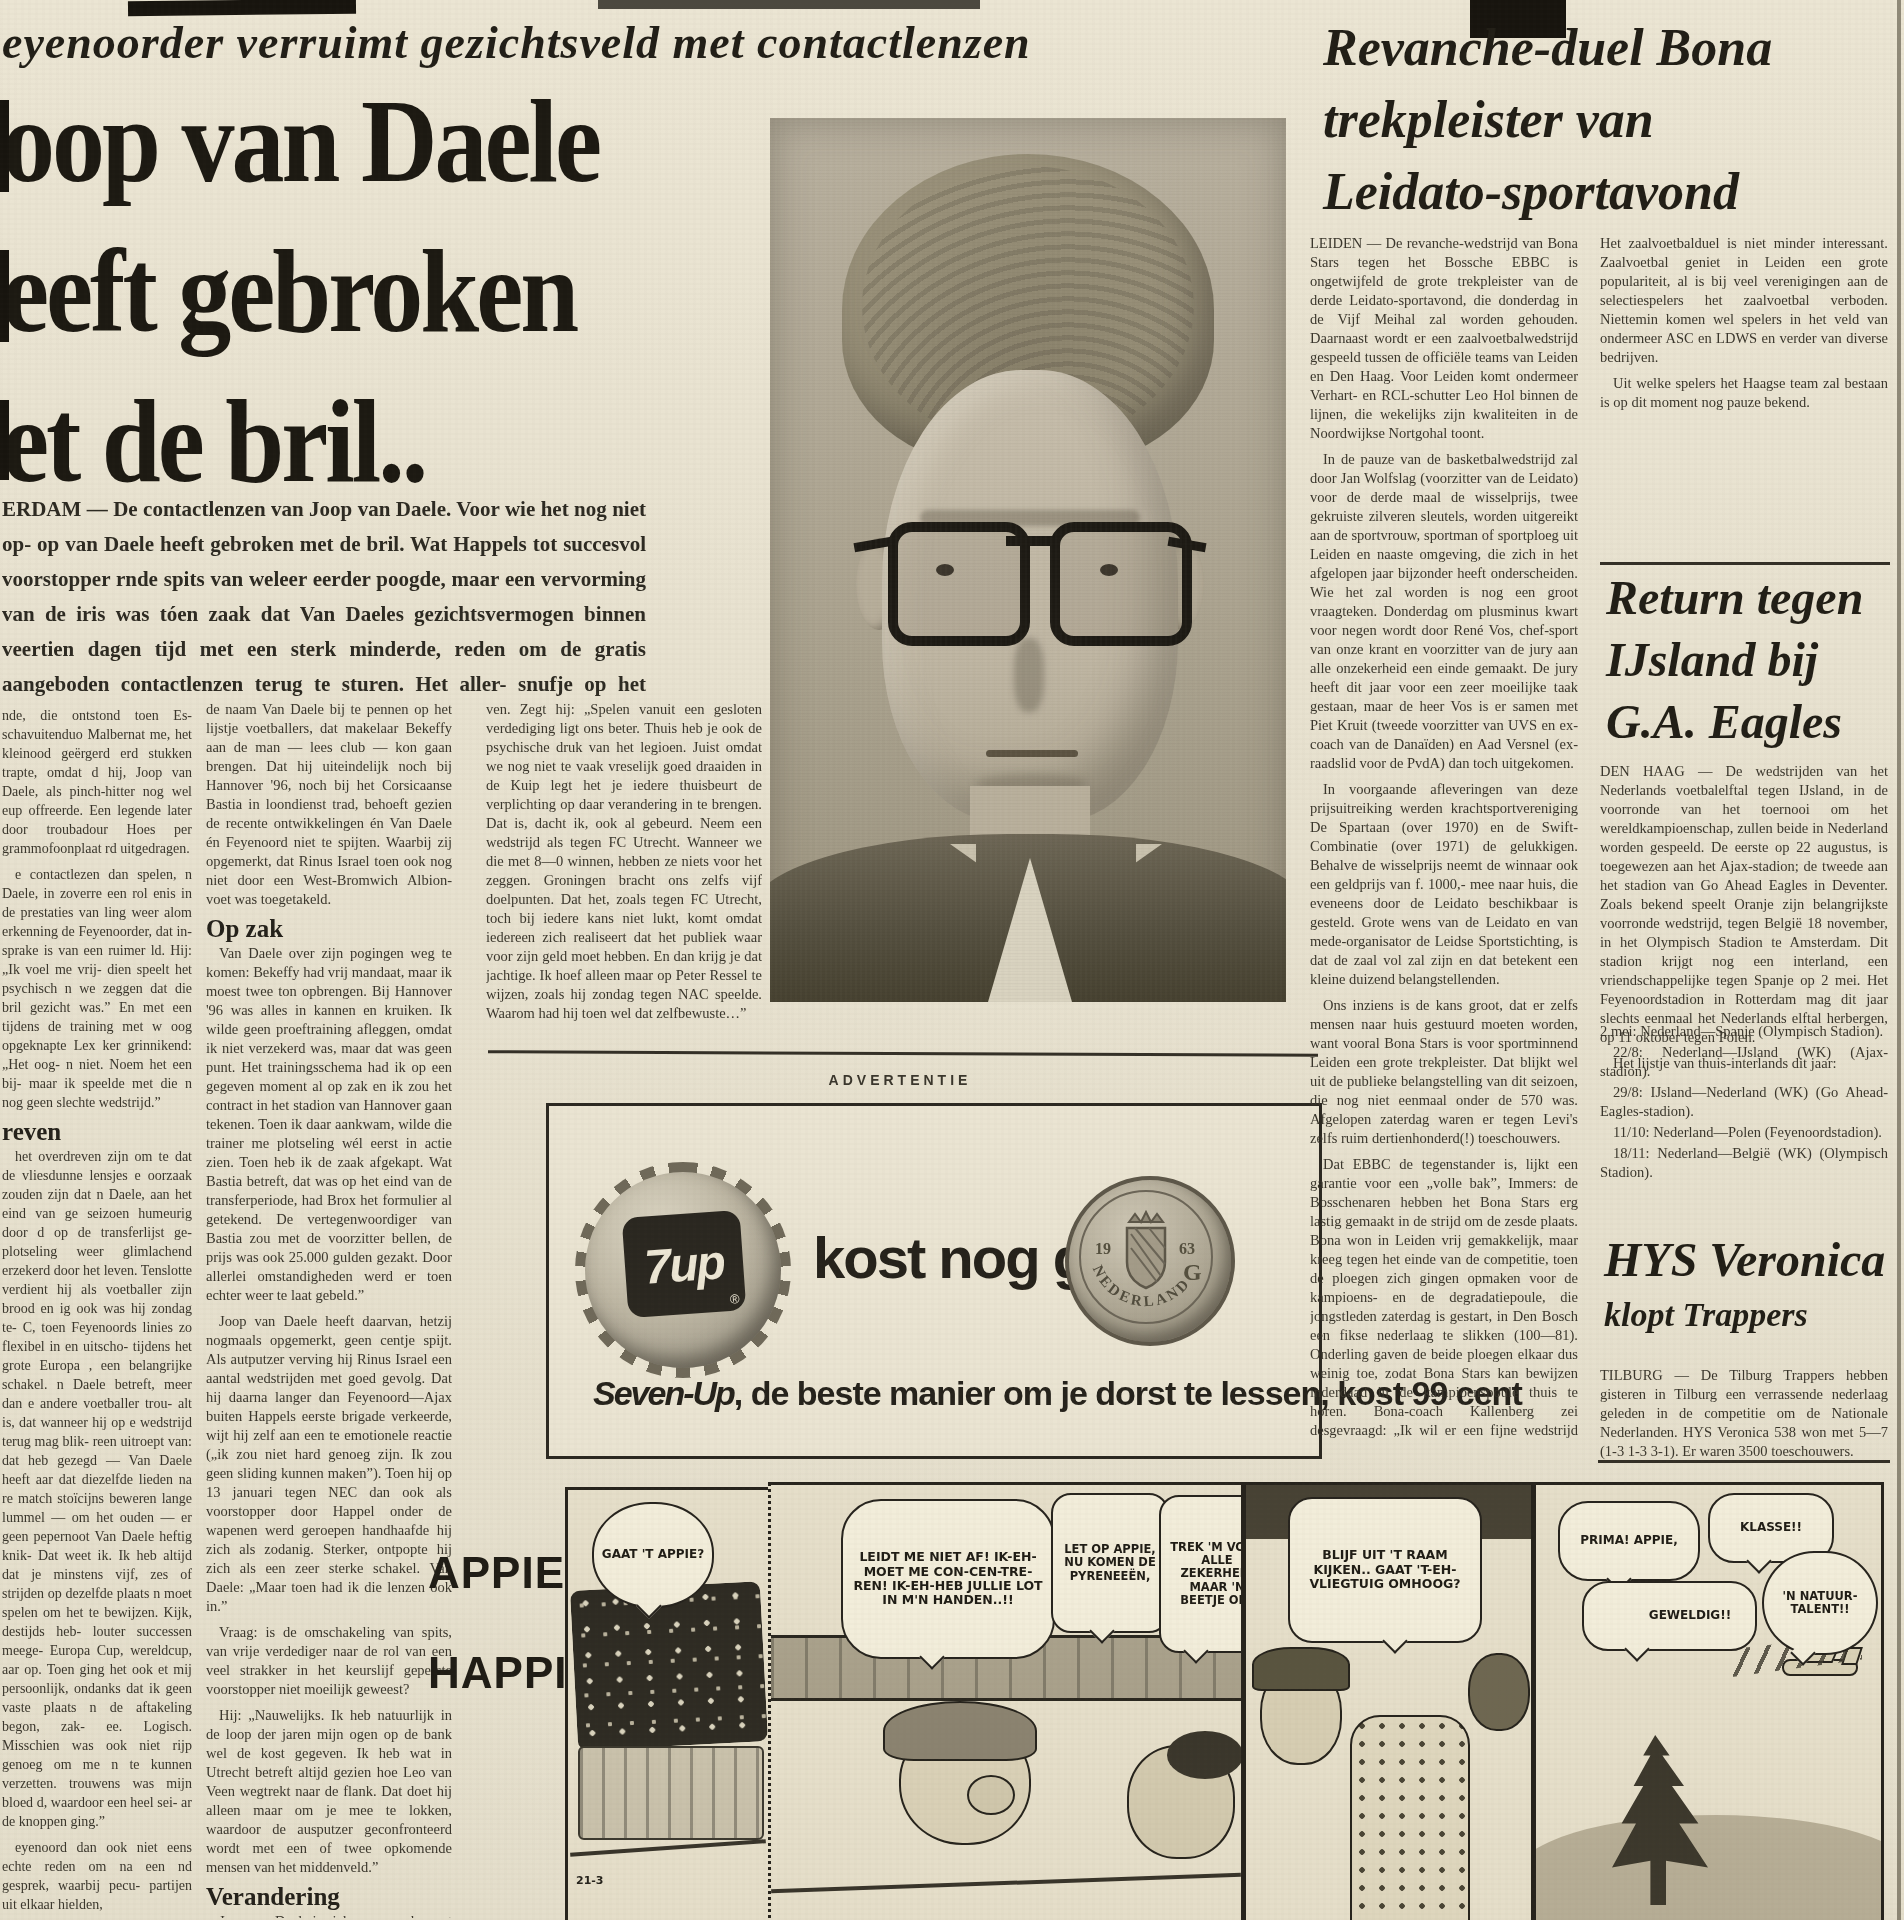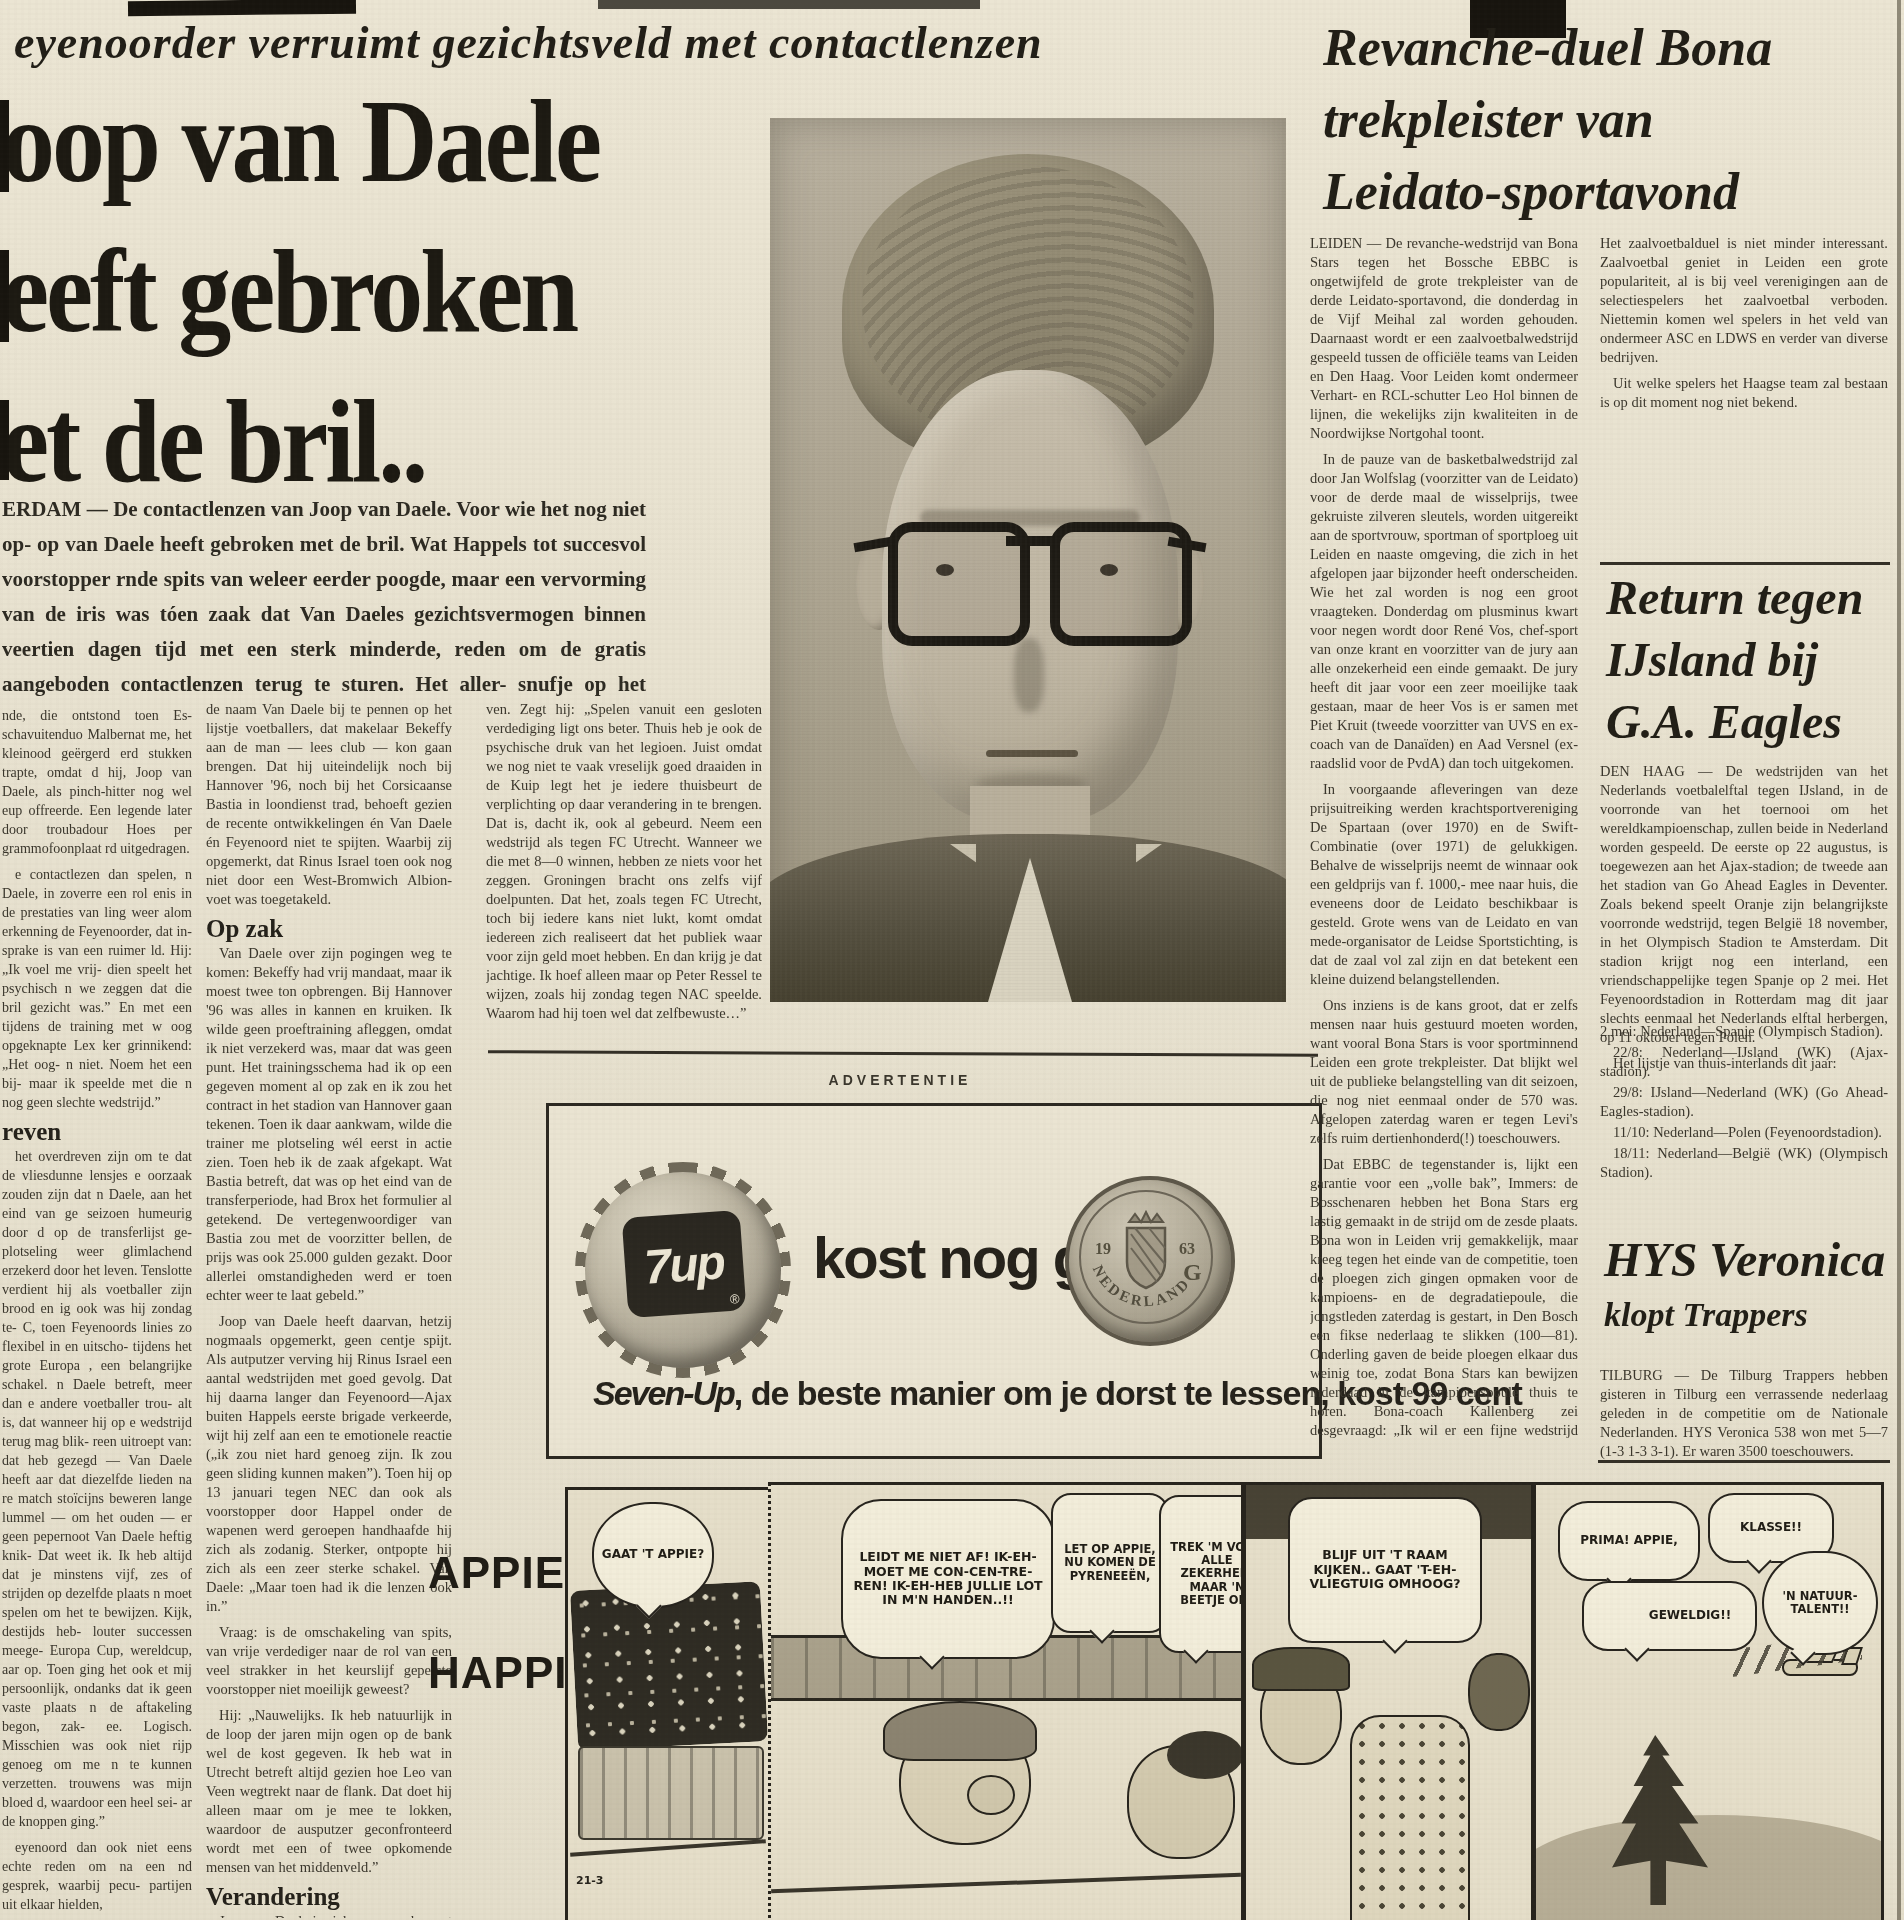--- a/index.html
+++ b/index.html
@@ -39,21 +39,21 @@
 </head>
 <body>
 
 <div class="page">
 
   <div class="abs smudge" style="left:128px;top:0;width:228px;height:15px;transform:rotate(-.6deg);"></div>
   <div class="abs smudge" style="left:598px;top:0;width:382px;height:9px;opacity:.75;"></div>
   <div class="abs smudge" style="left:1470px;top:0;width:96px;height:38px;"></div>
   <div class="abs" style="left:1897px;top:0;width:4px;height:1920px;background:#45402f;opacity:.55;"></div>
 
-  <div class="abs kicker" data-bind="kicker" style="left:14px;top:16px;">eyenoorder verruimt gezichtsveld met contactlenzen</div>
+  <div class="abs kicker" data-bind="kicker" style="left:2px;top:16px;">eyenoorder verruimt gezichtsveld met contactlenzen</div>
 
   <div class="abs mainhead" data-bind="main_headline.line1" style="left:2px;top:82px;">oop van Daele</div>
   <div class="abs mainhead" data-bind="main_headline.line2" style="left:2px;top:232px;">eeft gebroken</div>
   <div class="abs mainhead" data-bind="main_headline.line3" style="left:2px;top:382px;">et de bril..</div>
   <div class="abs smudge" style="left:0;top:100px;width:9px;height:92px;"></div>
   <div class="abs smudge" style="left:0;top:250px;width:9px;height:92px;"></div>
   <div class="abs smudge" style="left:0;top:400px;width:9px;height:80px;"></div>
 
   <div class="abs intro" data-bind="intro" style="left:2px;top:492px;width:644px;height:206px;overflow:hidden;">ERDAM — De contactlenzen van Joop van Daele. Voor wie het nog niet op- op van Daele heeft gebroken met de bril. Wat Happels tot succesvol voorstopper rnde spits van weleer eerder poogde, maar een vervorming van de iris was tóen zaak dat Van Daeles gezichtsvermogen binnen veertien dagen tijd met een sterk minderde, reden om de gratis aangeboden contactlenzen terug te sturen. Het aller- snufje op het gebied van contactlenzen evenwel, is er de oorzaak van dat de le- „het brilletje van Van Daele” als een afgerond verhaal dient te worden be- d.</div>
 
@@ -163,21 +163,21 @@
 
   <div class="abs bodycol" data-bind-paras="revanche.col_left" style="left:1310px;top:234px;width:268px;height:1210px;">
       <p>LEIDEN — De revanche-wedstrijd van Bona Stars tegen het Bossche EBBC is ongetwijfeld de grote trekpleister van de derde Leidato-sportavond, die donderdag in de Vijf Meihal zal worden gehouden. Daarnaast wordt er een zaalvoetbalwedstrijd gespeeld tussen de officiële teams van Leiden en Den Haag. Voor Leiden komt ondermeer Verhart- en RCL-schutter Leo Hol binnen de lijnen, die wekelijks zijn kwaliteiten in de Noordwijkse Nortgohal toont.</p>
       <p>In de pauze van de basketbalwedstrijd zal door Jan Wolfslag (voorzitter van de Leidato) voor de derde maal de wisselprijs, twee gekruiste zilveren sleutels, worden uitgereikt aan de sportvrouw, sportman of sportploeg uit Leiden en naaste omgeving, die zich in het afgelopen jaar bijzonder heeft onderscheiden. Wie het zal worden is nog een groot vraagteken. Donderdag om plusminus kwart voor negen wordt door René Vos, chef-sport van onze krant en voorzitter van de jury aan alle onzekerheid een einde gemaakt. De jury heeft dit jaar voor een zeer moeilijke taak gestaan, maar de heer Vos is er samen met Piet Kruit (tweede voorzitter van UVS en ex-coach van de Danaïden) en Aad Versnel (ex-raadslid voor de PvdA) dan toch uitgekomen.</p>
       <p>In voorgaande afleveringen van deze prijsuitreiking werden krachtsportvereniging De Spartaan (over 1970) en de Swift-Combinatie (over 1971) de gelukkigen. Behalve de wisselprijs neemt de winnaar ook een geldprijs van f. 1000,- mee naar huis, die eveneens door de Leidato beschikbaar is gesteld. Grote wens van de Leidato en van mede-organisator de Leidse Sportstichting, is dat de zaal vol zal zijn en dat betekent een kleine duizend belangstellenden.</p>
       <p>Ons inziens is de kans groot, dat er zelfs mensen naar huis gestuurd moeten worden, want vooral Bona Stars is voor sportminnend Leiden een grote trekpleister. Dat blijkt wel uit de publieke belangstelling van dit seizoen, die nog niet eenmaal onder de 570 was. Afgelopen zaterdag waren er tegen Levi's zelfs ruim dertienhonderd(!) toeschouwers.</p>
       <p>Dat EBBC de tegenstander is, lijkt een garantie voor een „volle bak”, Immers: de Bosschenaren hebben het Bona Stars erg lastig gemaakt in de strijd om de zesde plaats. Bona won in Leiden vrij gemakkelijk, maar kreeg tegen het einde van de competitie, toen de ploegen zich gingen opmaken voor de kampioens- en de degradatiepoule, die jongstleden zaterdag is gestart, in Den Bosch een fikse nederlaag te slikken (100—81). Onderling gaven de beide ploegen elkaar dus weinig toe, zodat Bona Stars kan bewijzen inderdaad in de kampioenspoule thuis te horen. Bona-coach Kallenberg zei desgevraagd: „Ik wil er een fijne wedstrijd van maken, maar wil wel winnen…”</p>
     </div>
   <div class="abs bodycol" data-bind-paras="revanche.col_right" style="left:1600px;top:234px;width:288px;height:324px;">
       <p>Het zaalvoetbalduel is niet minder interessant. Zaalvoetbal geniet in Leiden een grote populariteit, al is bij veel verenigingen aan de selectiespelers het zaalvoetbal verboden. Niettemin komen wel spelers in het veld van ondermeer ASC en LDWS en verder van diverse bedrijven.</p>
-      <p>Uit welke spelers het Haagse team zal bestaan is op dit moment nog niet bekend.</p>
+      <p>Uit welke spelers het Haagse team zal bestaan is op dit moment nog pauze bekend.</p>
     </div>
 
   <div class="abs rule" style="left:1600px;top:562px;width:290px;height:3px;"></div>
 
   <div class="abs itromanhead" data-bind="return_article.heading_line1" style="left:1606px;top:574px;font-size:48px;">Return tegen</div>
   <div class="abs itromanhead" data-bind="return_article.heading_line2" style="left:1606px;top:636px;font-size:48px;">IJsland bij</div>
   <div class="abs itromanhead" data-bind="return_article.heading_line3" style="left:1606px;top:698px;font-size:48px;">G.A. Eagles</div>
 
   <div class="abs bodycol" style="left:1600px;top:762px;width:288px;height:450px;">
     <p data-bind="return_article.p1">DEN HAAG — De wedstrijden van het Nederlands voetbalelftal tegen IJsland, in de voorronde van het toernooi om het wereldkampioenschap, zullen beide in Nederland worden gespeeld. De eerste op 22 augustus, is toegewezen aan het Ajax-stadion; de tweede aan het stadion van Go Ahead Eagles in Deventer. Zoals bekend speelt Oranje zijn belangrijkste voorronde wedstrijd, tegen België 18 november, in het Olympisch Stadion te Amsterdam. Dit stadion krijgt nog een interland, een vriendschappelijke tegen Spanje op 2 mei. Het Feyenoordstadion in Rotterdam mag dit jaar slechts eenmaal het Nederlands elftal herbergen, op 11 oktober tegen Polen.</p>

